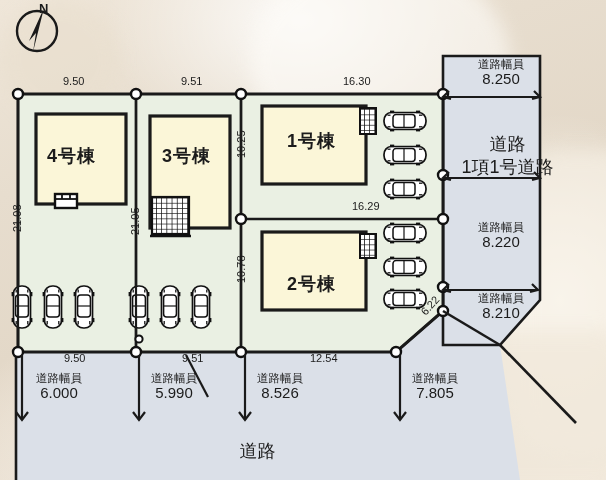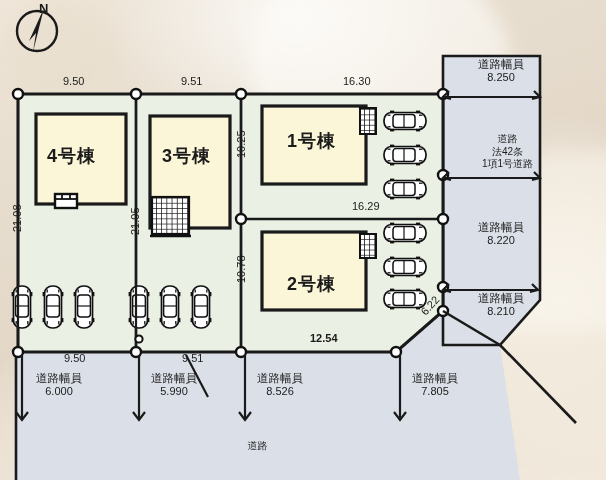--- a/index.html
+++ b/index.html
@@ -22,24 +22,24 @@
 
   
   svg.plan{position:absolute;left:0;top:0;width:606px;height:480px;}
 
   
   .lbl{position:absolute;color:#1b1b1b;line-height:1.08;white-space:nowrap;
        font-family:"Liberation Sans","DejaVu Sans",sans-serif;}
   .dim{font-size:11px;letter-spacing:0px;}
   .dim-v{transform-origin:0 0;}
   .roadw{font-size:11.5px;text-align:center;line-height:1.1;}
-  .roadw .n{display:block;font-size:11px;}
+  .roadw .n{display:block;font-size:15px;}
   .houselabel{font-size:18px;font-weight:bold;letter-spacing:1px;}
   .roadtitle{font-size:13px;text-align:center;line-height:1.25;font-weight:normal;}
-  .roadtitle .big{font-size:10px;}
+  .roadtitle .big{font-size:18px;}
   .compass-n{font-size:13px;font-weight:bold;}
 </style>
 </head>
 <body>
 
 <div id="stage">
 
   <div class="bg"></div>
   <div class="bg-blob" style="left:250px;top:-40px;width:260px;height:200px;background:#fdfbf7;border-radius:50%;"></div>
   <div class="bg-blob" style="left:520px;top:150px;width:120px;height:300px;background:#f7f1e6;border-radius:40px;"></div>
@@ -255,21 +255,21 @@
   <div class="lbl dim dim-v" style="left:236px;top:158px;transform:rotate(-90deg);">10.25</div>
 
   <div class="lbl dim dim-v" style="left:236px;top:283px;transform:rotate(-90deg);">10.78</div>
 
   <div class="lbl dim" style="left:328px;top:201px;margin-left:24px;">16.29</div>
 
   <div class="lbl dim" style="left:419px;top:310px;transform:rotate(-48deg);transform-origin:0 0;">6.22</div>
 
   <div class="lbl dim" style="left:64px;top:353px;">9.50</div>
   <div class="lbl dim" style="left:182px;top:353px;">9.51</div>
-  <div class="lbl dim" style="left:310px;top:333px;font-weight:bold;">12.54</div>
+  <div class="lbl dim" style="left:310px;top:353px;">12.54</div>
 
   <div class="lbl houselabel" style="left:47px;top:147px;">4号棟</div>
   <div class="lbl houselabel" style="left:162px;top:147px;">3号棟</div>
   <div class="lbl houselabel" style="left:287px;top:132px;">1号棟</div>
   <div class="lbl houselabel" style="left:287px;top:258px;margin-top:17px;">2号棟</div>
 
   <div class="lbl roadw" style="left:466px;top:58px;width:70px;">
     <span>道路幅員</span>
     <span class="n">8.250</span>
   </div>
@@ -277,21 +277,20 @@
     <span>道路幅員</span>
     <span class="n">8.220</span>
   </div>
   <div class="lbl roadw" style="left:466px;top:292px;width:70px;">
     <span>道路幅員</span>
     <span class="n">8.210</span>
   </div>
 
   <div class="lbl roadtitle" style="left:455px;top:133px;width:105px;">
     <div class="big">道路</div>
-    <div class="big">法42条</div>
     <div class="big">1項1号道路</div>
   </div>
 
   <div class="lbl roadw" style="left:24px;top:372px;width:70px;text-align:center;">
     <span>道路幅員</span>
     <span class="n">6.000</span>
   </div>
   <div class="lbl roadw" style="left:139px;top:372px;width:70px;text-align:center;">
     <span>道路幅員</span>
     <span class="n">5.990</span>

